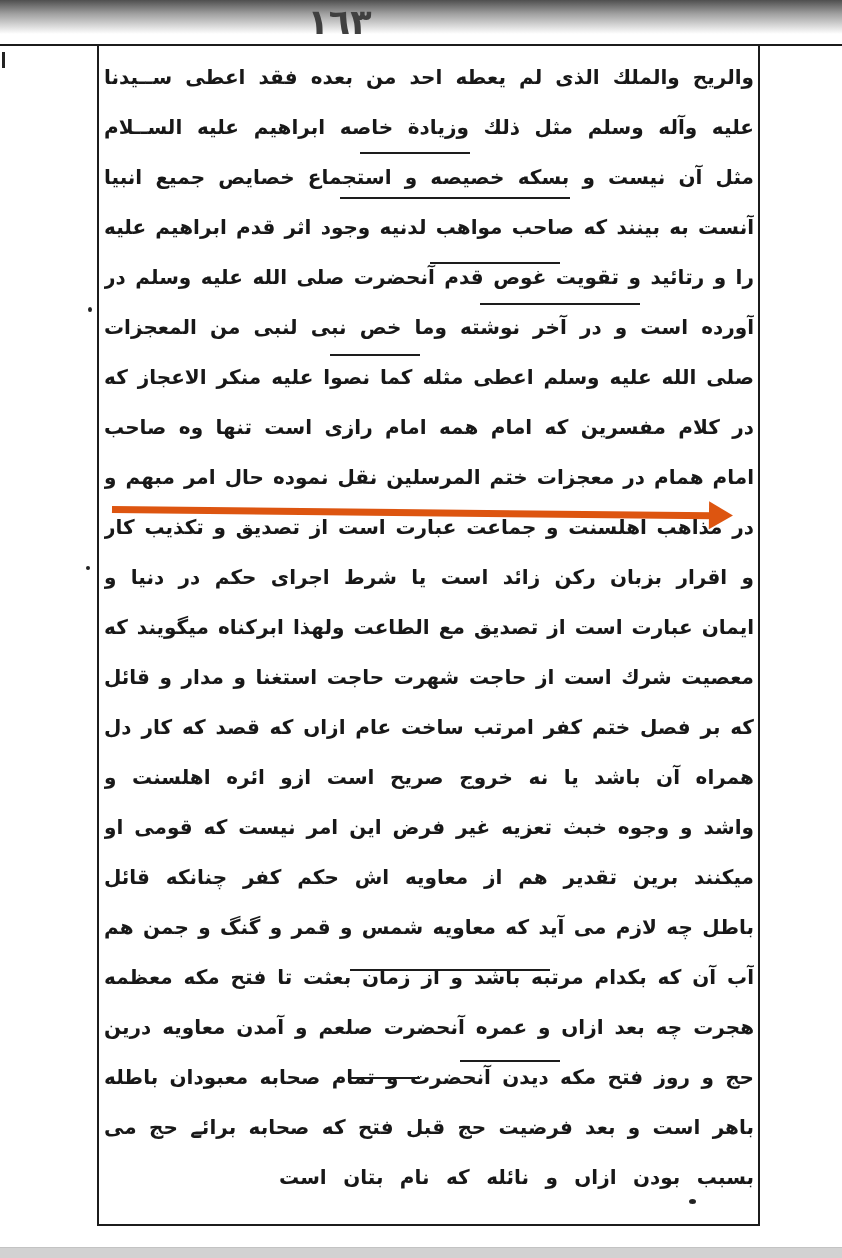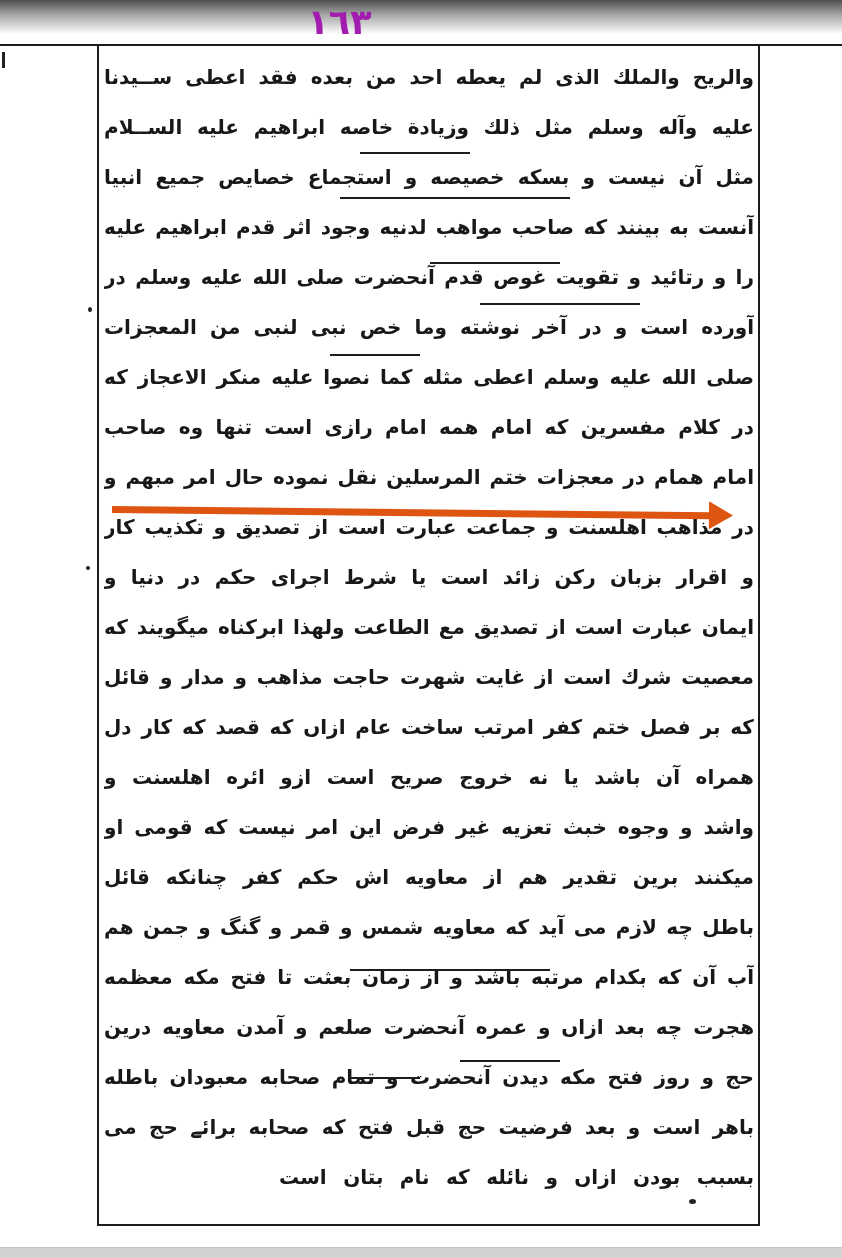--- a/index.html
+++ b/index.html
@@ -7,21 +7,21 @@
     position:relative;width:842px;height:1258px;background:#ffffff;
     overflow:hidden;font-family:"DejaVu Sans",sans-serif;
   }
   
   .top-shadow{
     position:absolute;left:0;top:0;width:842px;height:34px;
     background:linear-gradient(180deg,#4f4f4f 0%,#9f9f9f 40%,#ffffff 100%);
   }
   .page-number{
     position:absolute;left:0;top:2px;width:679px;text-align:center;
-    font-size:35px;font-weight:700;color:#a21caf;letter-spacing:2px;
+    font-size:35px;font-weight:700;color:#404040;letter-spacing:2px;
   }
   
   .top-rule{
     position:absolute;left:0;top:44px;width:842px;height:2px;background:#1b1b1b;
   }
   
   .frame{
     position:absolute;left:97px;top:44px;width:663px;height:1182px;
     border:2.5px solid #1c1c1c;box-sizing:border-box;background:transparent;
   }
@@ -78,21 +78,21 @@
       <div class="text-line">مثل آن نيست و بسكه خصيصه و استجماع خصايص جميع انبيا است بلكه بمقتضا</div>
       <div class="text-line">آنست به بينند كه صاحب مواهب لدنيه وجود اثر قدم ابراهيم عليه السلام</div>
       <div class="text-line">را و رتائيد و تقويت غوص قدم آنحضرت صلى الله عليه وسلم در ســنگ</div>
       <div class="text-line">آورده است و در آخر نوشته وما خص نبى لنبى من المعجزات والكرامات الا و نبينا</div>
       <div class="text-line">صلى الله عليه وسلم اعطى مثله كما نصوا عليه منكر الاعجاز كه مدار انكار بر بودن لفظ خاصه</div>
       <div class="text-line">در كلام مفسرين كه امام همه امام رازى است تنها وه صاحب خميس ازنهال</div>
       <div class="text-line">امام همام در معجزات ختم المرسلين نقل نموده حال امر مبهم و مشتبهم انبكه ايمان و كفر</div>
       <div class="text-line">در مذاهب اهلسنت و جماعت عبارت است از تصديق و تكذيب كار دل است</div>
       <div class="text-line">و اقرار بزبان ركن زائد است يا شرط اجراى حكم در دنيا و خوارج ميگويند كه</div>
       <div class="text-line">ايمان عبارت است از تصديق مع الطاعت ولهذا ابركناه ميگويند كه هر</div>
-      <div class="text-line">معصيت شرك است از غايت شهرت حاجت مذاهب و مدار و قائل</div>
+      <div class="text-line">معصيت شرك است از حاجت شهرت حاجت استغنا و مدار و قائل</div>
       <div class="text-line">كه بر فصل ختم كفر امرتب ساخت عام ازاں كه قصد كه كار دل است</div>
       <div class="text-line">همراه آن باشد يا نه خروج صريح است ازو ائره اهلسنت و جماعت</div>
       <div class="text-line">واشد و وجوه خبث تعزيه غير فرض اين امر نيست كه قومى او را عبادت</div>
       <div class="text-line">ميكنند برين تقدير هم از معاويه اش حكم كفر چنانكه قائل ميشوند</div>
       <div class="text-line">باطل چه لازم مى آيد كه معاويه شمس و قمر و گنگ و جمن هم كفر باشد و نوشيدن</div>
       <div class="text-line">آب آن كه بكدام مرتبه باشد و از زمان بعثت تا فتح مكه معظمه چه قبل</div>
       <div class="text-line">هجرت چه بعد ازاں و عمره آنحضرت صلعم و آمدن معاويه درين زمان برائے</div>
       <div class="text-line">حج و روز فتح مكه ديدن آنحضرت و تمام صحابه معبودان باطله را ظاهر و</div>
       <div class="text-line">باهر است و بعد فرضيت حج قبل فتح كه صحابه برائے حج مى آمدند</div>
       <div class="text-line">بسبب بودن ازاں و نائله كه نام بتان است</div>

